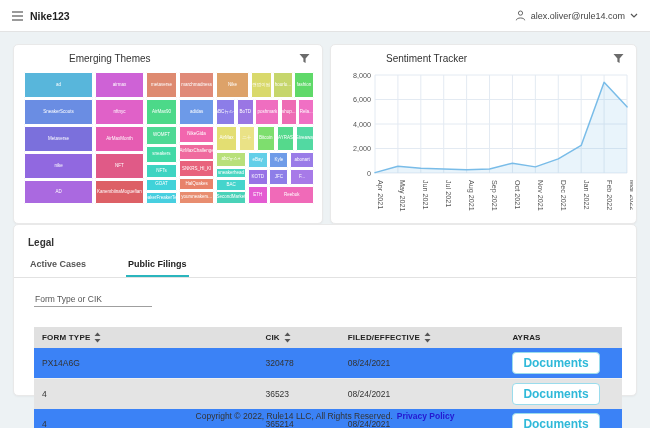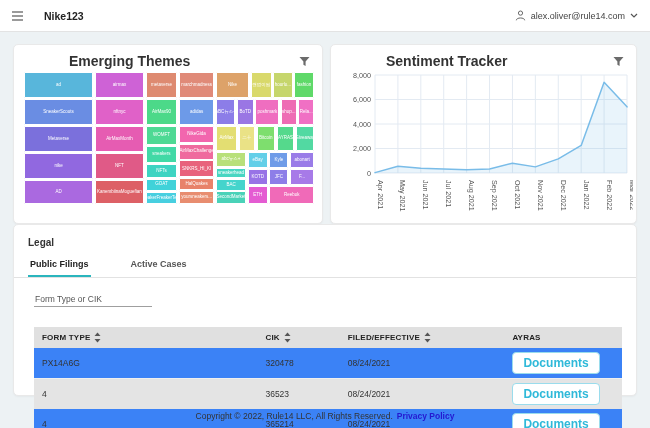--- a/index.html
+++ b/index.html
@@ -3,35 +3,35 @@
 <meta charset="utf-8">
 <style>
   * { margin:0; padding:0; box-sizing:border-box; }
   html,body { width:650px; height:428px; }
   body { font-family:"Liberation Sans", sans-serif; background:#edf2f4; overflow:hidden; }
   #app { position:relative; width:650px; height:428px; }
 
   
   #topbar { position:absolute; left:0; top:0; width:650px; height:32px; background:#fff;
             border-bottom:1px solid #e3e3e3; display:flex; align-items:center; padding:0 12px; }
-  .brand-wrap { display:flex; align-items:center; gap:21px; }
+  .brand-wrap { display:flex; align-items:center; gap:7px; }
   .burger { display:flex; flex-direction:column; gap:2px; cursor:pointer; }
   .burger span { display:block; width:11px; height:2px; background:#9a9a9a; }
   .brand { font-size:10.5px; font-weight:bold; color:#222; }
   .user-wrap { margin-left:auto; display:flex; align-items:center; gap:5px; cursor:pointer; }
   .user-email { font-size:9px; color:#444; }
 
   
   .panel { position:absolute; background:#fff; border:1px solid #e9e9e9; border-radius:5px;
            box-shadow:0 1px 2px rgba(0,0,0,0.04); }
   #themes-panel { left:13px; top:44px; width:310px; height:180px; }
   #sentiment-panel { left:330px; top:44px; width:307px; height:180px; }
   #legal-panel { left:13px; top:224px; width:624px; height:172px; }
   .panel-head { display:flex; align-items:center; justify-content:space-between; padding:8px 12px 4px 12px; }
-  .panel-title { font-size:14px; font-weight:700; color:#333;padding-left:43px; }
+  .panel-title { font-size:10px; font-weight:400; color:#333;padding-left:43px; }
   .funnel { cursor:pointer; }
 
   
   #treemap { position:absolute; left:10px; top:27px; width:290px; height:132px; }
   .tile { position:absolute; display:flex; align-items:center; justify-content:center;
           color:#fff; font-size:4.5px; line-height:1; overflow:hidden; white-space:nowrap;
           border:1px solid #fff; border-radius:1px; cursor:pointer; }
 
   
   #sentiment-svg { position:absolute; left:6px; top:24px; }
@@ -195,22 +195,22 @@
         <line x1="290" y1="6" x2="290" y2="104" stroke="#e3eaf2" stroke-width="1"></line>
         <text x="292.5" y="111" text-anchor="start" font-size="7.2" fill="#555" font-family="Liberation Sans, sans-serif" transform="rotate(90 292.5 111)">Mar 2022</text>
         <polygon points="38,103.6325 60.90909090909091,97.2625 83.81818181818181,99.345 106.72727272727273,100.08 129.63636363636363,100.815 152.54545454545456,99.9575 175.45454545454547,94.2 198.36363636363637,97.875 221.27272727272728,89.9125 244.1818181818182,76.4375 267.0909090909091,13.349999999999994 290,37.849999999999994 290,104 38,104" fill="rgba(121,188,232,0.16)" stroke="none"></polygon>
         <polyline points="38,103.6325 60.90909090909091,97.2625 83.81818181818181,99.345 106.72727272727273,100.08 129.63636363636363,100.815 152.54545454545456,99.9575 175.45454545454547,94.2 198.36363636363637,97.875 221.27272727272728,89.9125 244.1818181818182,76.4375 267.0909090909091,13.349999999999994 290,37.849999999999994" fill="none" stroke="#79bce8" stroke-width="1.5" stroke-linejoin="round" stroke-linecap="round"></polyline>
       </svg>
   </div>
 
   <div id="legal-panel" class="panel">
     <div class="legal-title">Legal</div>
     <div class="tabs" id="legal-tabs">
+        <div class="tab">Active Cases</div>
         <div class="tab active">Public Filings</div>
-        <div class="tab">Active Cases</div>
       </div>
     <div class="filter-row">
       <input class="cik-input" placeholder="Form Type or CIK" style="">
     </div>
     <table>
       <thead>
           <tr id="table-head-row">
             <td class="col1">
               <div class="th-inner">
                 <span>FORM TYPE</span>

